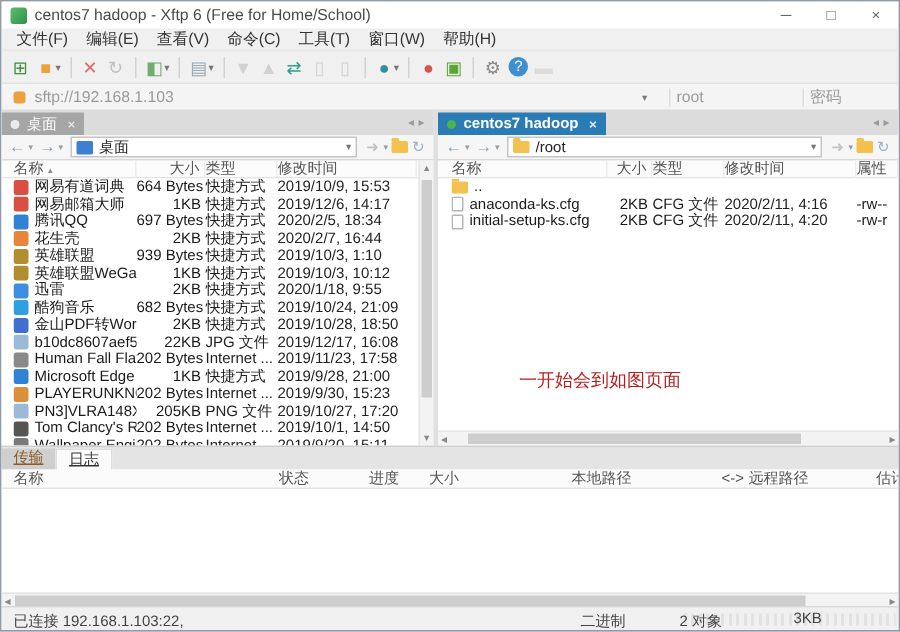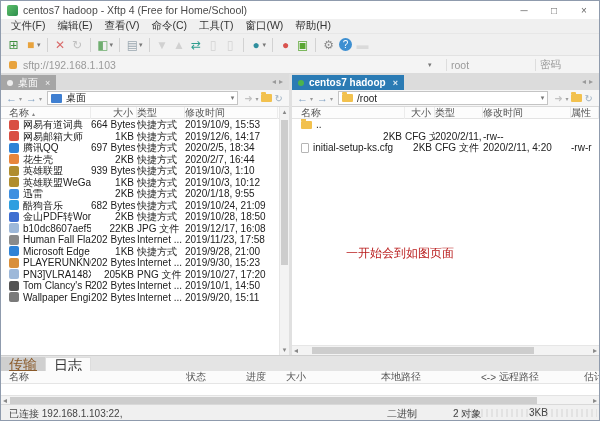--- a/index.html
+++ b/index.html
@@ -30,21 +30,21 @@
   
   .addressbar { height:18px; background:#f4f4f4; border-bottom:1px solid #dcdcdc; display:flex; align-items:center; font-size:10.5px; color:#9a9a9a; flex:none; }
   .lock-dot { width:8px; height:8px; border-radius:2px; background:#e8a33d; margin:0 6px 0 8px; flex:none; }
   .addr-url { width:405px; white-space:nowrap; overflow:hidden; }
   .addr-caret { font-size:7px; color:#777; width:14px; }
   .addr-sep { width:1px; height:12px; background:#ddd; margin:0 4px; }
   .addr-user { width:80px; }
   .addr-pass { flex:1; }
 
   
-  .panes { height:281px; display:flex; flex:none; background:#e9e9e9; }
+  .panes { height:223px; display:flex; flex:none; background:#e9e9e9; }
   .pane { display:flex; flex-direction:column; background:#fff; }
   .pane.left { width:288px; flex:none; }
   .splitter { width:3px; background:#e0e0e0; flex:none; }
   .pane.right { flex:1; min-width:0; }
 
   .tabrow { height:16px; background:#dcdcdc; display:flex; align-items:flex-end; flex:none; position:relative; }
   .ptab { height:15px; display:flex; align-items:center; padding:0 6px; font-size:10px; white-space:nowrap; }
   .ptab.gray { background:#a6a6a6; color:#fdfdfd; }
   .ptab.blue { background:#2b7bb4; color:#fff; font-weight:bold; }
   .tab-dot { width:6px; height:6px; border-radius:50%; margin-right:5px; flex:none; }
@@ -93,21 +93,21 @@
   .harr-l { position:absolute; left:2px; top:0; line-height:9px; }
   .harr-r { position:absolute; right:2px; top:0; line-height:9px; }
   .hthumb { position:absolute; top:1px; height:7px; background:#cdcdcd; }
   .pane.right .hthumb { left:20px; width:222px; }
 
   .annotation { position:absolute; left:54px; top:126px; font-size:12px; color:#b91c1c; white-space:nowrap; }
 
   
   .bottombar { flex:1; display:flex; flex-direction:column; min-height:0; border-top:1px solid #cfcfcf; }
   .btabs { height:15px; background:#e4e4e4; display:flex; align-items:flex-end; flex:none; }
-  .btab { height:14px; padding:0 8px; font-size:14px; line-height:14px;text-decoration:underline; }
+  .btab { height:14px; padding:0 8px; font-size:10px; line-height:14px;text-decoration:underline; }
   .btab.active { background:#cfcfcf; color:#8a5a2a; }
   .btab.plain { background:#fbfbfb; color:#333; border:1px solid #ddd; border-bottom:none; }
   .tcols { height:13px; background:#fbfbfb; border-bottom:1px solid #e5e5e5; display:flex; align-items:center; font-size:10px; color:#555; padding-left:8px; flex:none; }
   .tcols span { white-space:nowrap; overflow:hidden; flex:none; }
   .tcols span:nth-of-type(1){ width:177px; } .tcols span:nth-of-type(2){ width:60px; }
   .tcols span:nth-of-type(3){ width:40px; } .tcols span:nth-of-type(4){ width:95px; }
   .tcols span:nth-of-type(5){ width:100px; } .tcols span:nth-of-type(6){ width:18px; }
   .tcols span:nth-of-type(7){ width:52px; } .tcols span:nth-of-type(8){ width:33px;margin-top:35px; }
   .tcols span:nth-of-type(9){ width:40px; }
   .tbody { flex:1; background:#fff; }
@@ -124,21 +124,21 @@
   .watermark { position:absolute; left:455px; right:2px; top:4px; height:8px; opacity:.7;
                background:repeating-linear-gradient(90deg,#dcdcdc 0 2px,transparent 2px 5px); }
 </style>
 </head>
 <body>
 
 <div class="window">
 
   <div class="titlebar">
     <span class="app-icon"></span>
-    <span class="title-text">centos7 hadoop - Xftp 4 (Free for Home/School)</span>
+    <span class="title-text">centos7 hadoop - Xftp 6 (Free for Home/School)</span>
     <div class="win-controls">
       <span class="win-btn">─</span>
       <span class="win-btn">□</span>
       <span class="win-btn">×</span>
     </div>
   </div>
 
   <div class="menubar">
 
       <span class="menu-item">文件(F)</span>
@@ -501,20 +501,24 @@
                 <span class="ficon folder-i"></span>
                 <span>..</span>
               </span>
               <span class="fcell num"></span>
               <span class="fcell type"></span>
               <span class="fcell date"></span>
               <span class="fcell attr"></span>
             </div>
 
             <div class="frow">
+              <span class="fcell name-wrap">
+                <span class="ficon doc-i"></span>
+                <span>anaconda-ks.cfg</span>
+              </span>
               <span class="fcell num">2KB</span>
               <span class="fcell type">CFG 文件</span>
               <span class="fcell date">2020/2/11, 4:16</span>
               <span class="fcell attr">-rw--</span>
             </div>
 
             <div class="frow">
               <span class="fcell name-wrap">
                 <span class="ficon doc-i"></span>
                 <span>initial-setup-ks.cfg</span>

